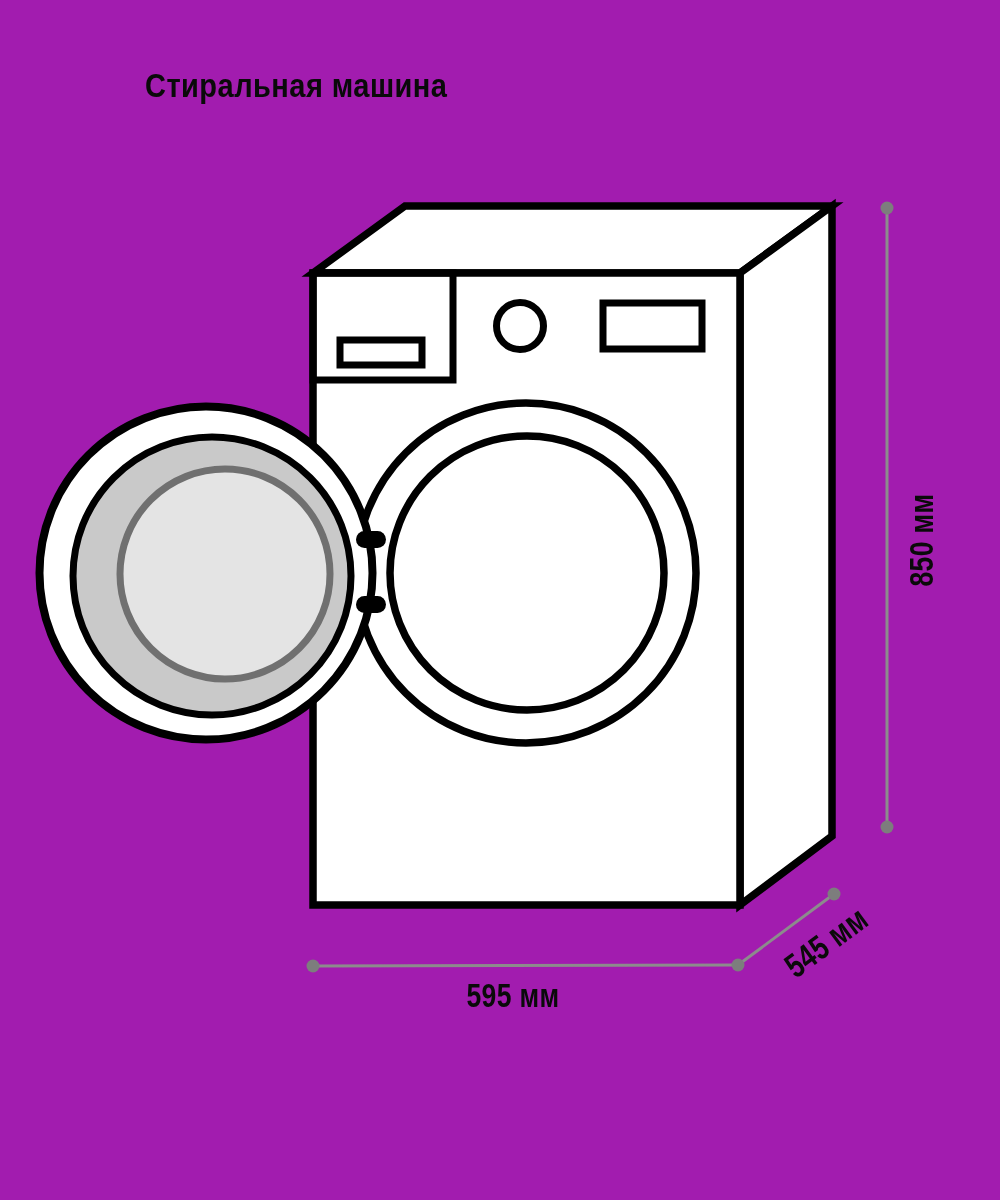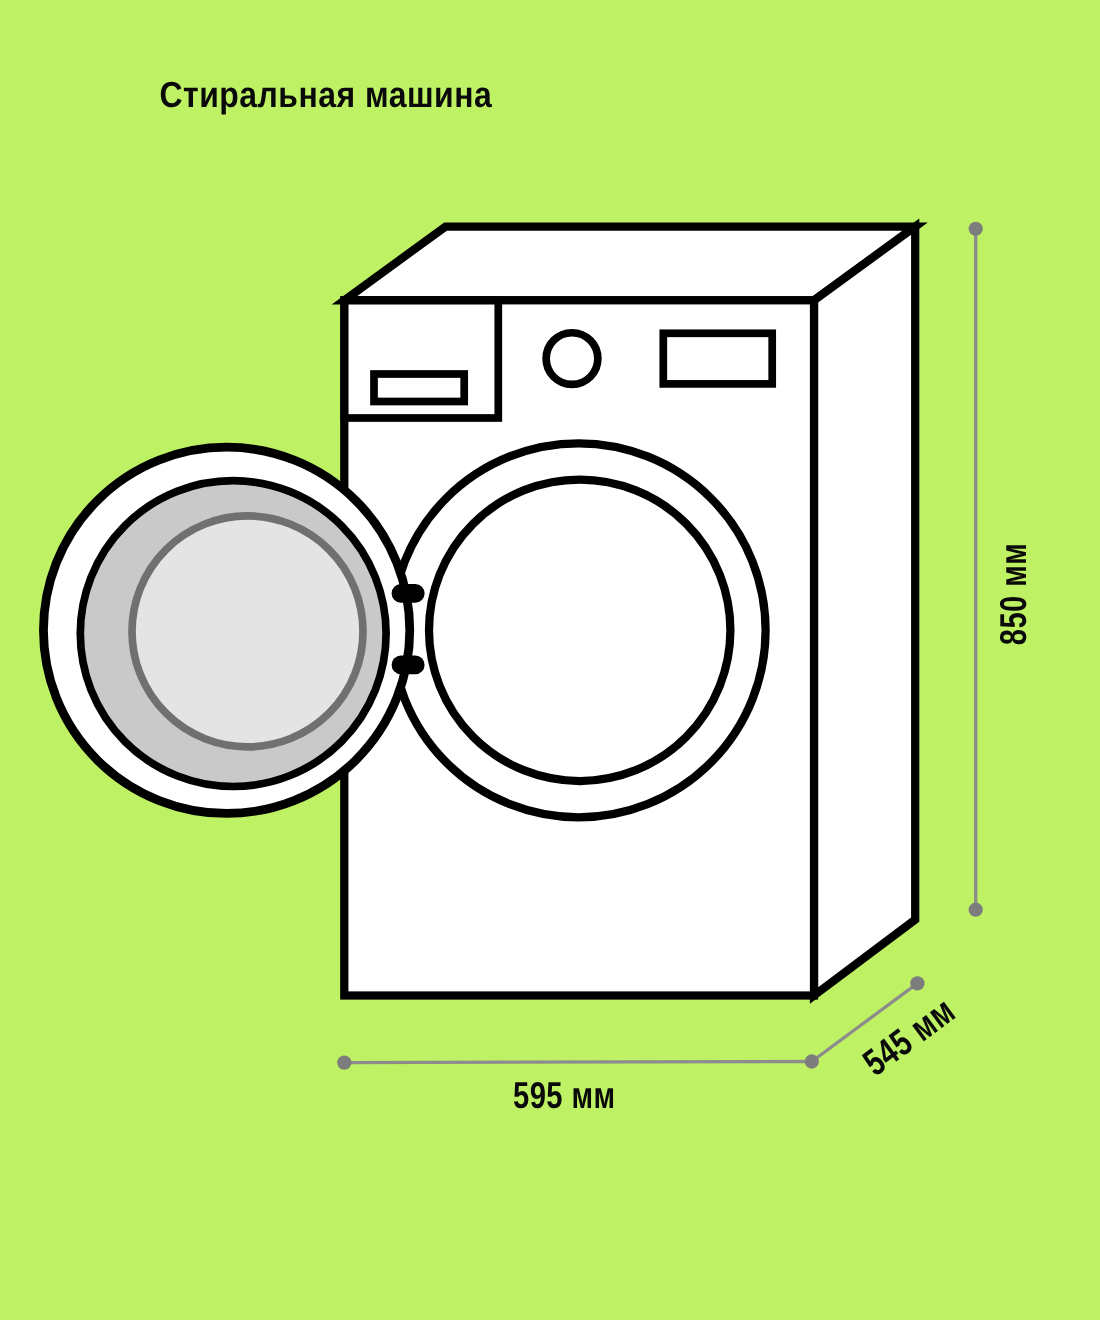--- a/index.html
+++ b/index.html
@@ -4,21 +4,21 @@
 <style>
   html, body {
     margin: 0;
     padding: 0;
     background: #ffffff;
   }
   #stage {
     position: relative;
     width: 1000px;
     height: 1200px;
-    background: #bef264;
+    background: #a21caf;
     overflow: hidden;
     font-family: "Liberation Sans", "DejaVu Sans", sans-serif;
   }
   .page-title {
     position: absolute;
     left: 145px;
     top: 68px;
     font-size: 33px;
     font-weight: bold;
     line-height: 1.1;

